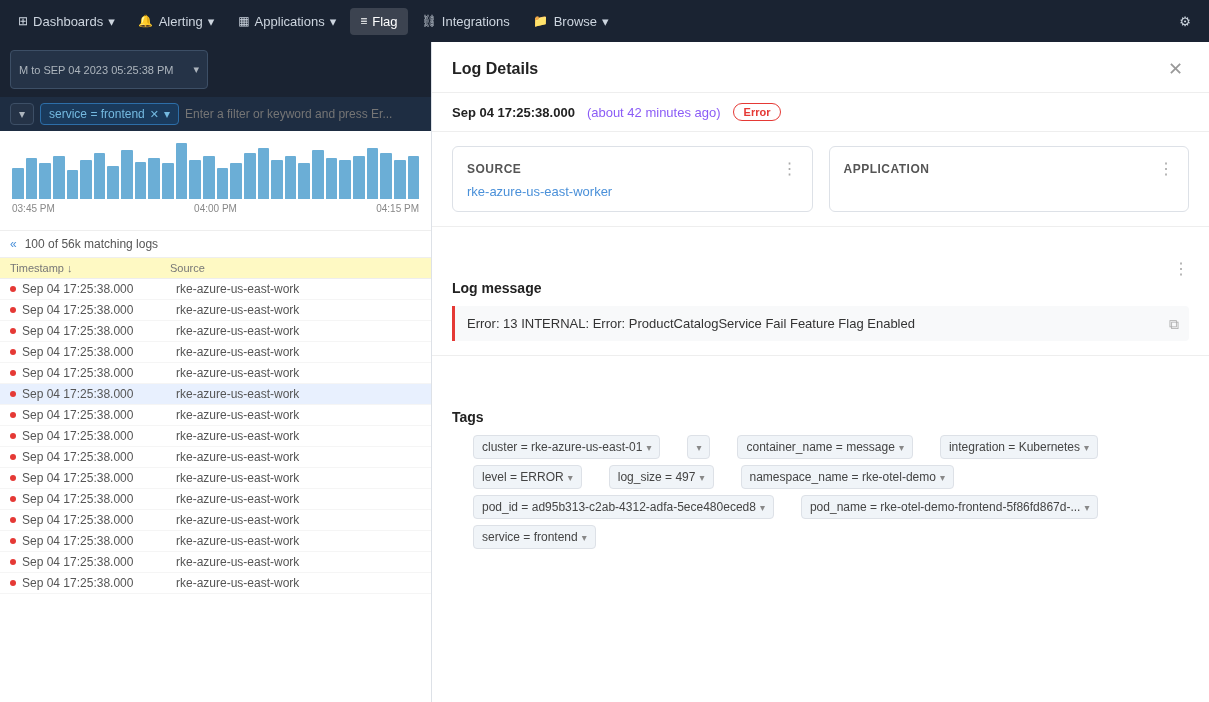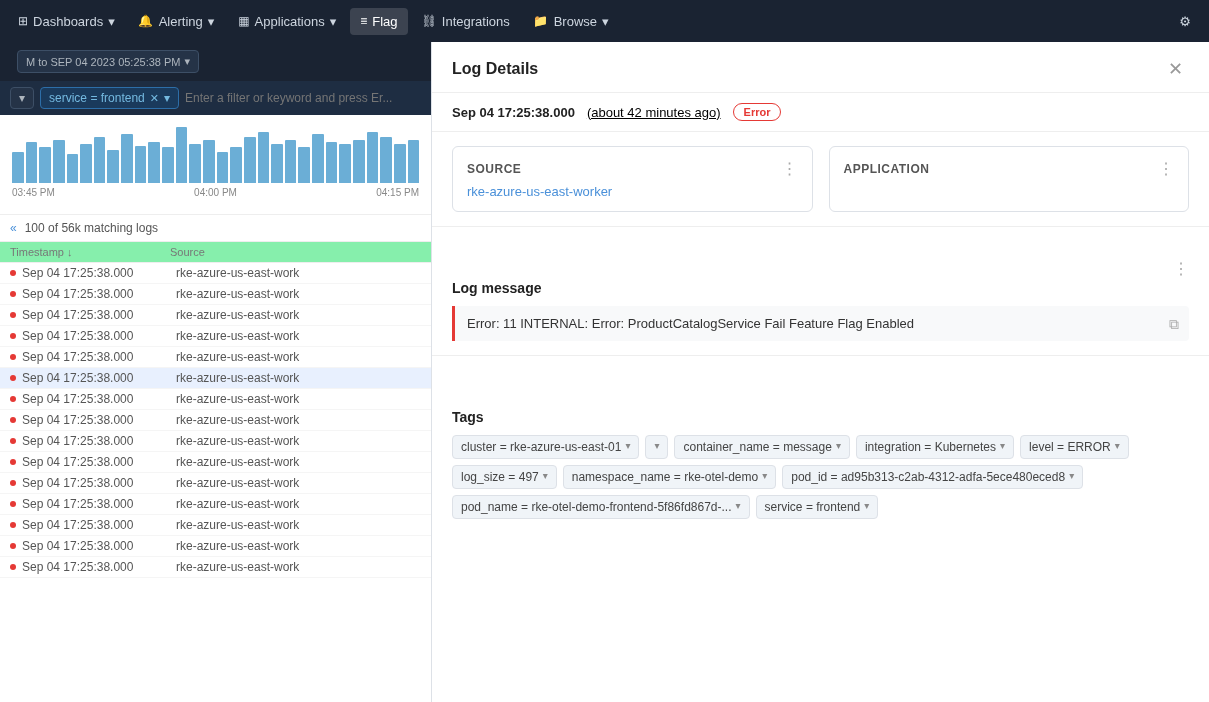--- a/index.html
+++ b/index.html
@@ -55,27 +55,26 @@
       padding: 8px 10px;
       display: flex;
       align-items: center;
       gap: 6px;
     }
     .date-range-btn {
       background: #253347;
       color: #adb5bd;
       border: 1px solid #3d4f66;
       border-radius: 4px;
-      padding: 4px 8px;
+      padding: 12px 8px;
       font-size: 11px;
       cursor: pointer;
       display: flex;
       align-items: center;
-      gap: 4px;
-      margin-left: 7px;
+      gap: 20px;
     }
 
     .filter-bar {
       background: #1e2d42;
       padding: 6px 10px;
       display: flex;
       align-items: center;
       gap: 6px;
     }
     .filter-dropdown-btn {
@@ -149,21 +148,21 @@
       gap: 4px;
     }
     .log-list-header .back-arrows { color: #4a90d9; cursor: pointer; margin-right: 4px; }
 
     .log-table-header {
       display: flex;
       padding: 4px 10px;
       font-size: 11px;
       color: #777;
       border-bottom: 1px solid #eee;
-      background: #86efac;
+      background: #fef9c3;
     }
     .log-table-header .col-ts { width: 160px; display: flex; align-items: center; gap: 3px; }
     .log-table-header .col-src { flex: 1; }
 
     .log-rows { overflow-y: auto; flex: 1; }
     .log-row {
       display: flex;
       align-items: center;
       padding: 3px 10px;
       border-bottom: 1px solid #f5f5f5;
@@ -215,21 +214,21 @@
     .log-meta {
       padding: 10px 20px;
       display: flex;
       align-items: center;
       gap: 12px;
       font-size: 13px;
       color: #444;
       border-bottom: 1px solid #eee;
     }
     .log-timestamp { font-weight: 600; color: #222; }
-    .log-relative { color: #000000; text-decoration: underline; }
+    .log-relative { color: #8b5cf6; }
     .error-badge {
       background: #fff;
       color: #e53935;
       border: 1px solid #e53935;
       border-radius: 12px;
       padding: 2px 10px;
       font-size: 11px;
       font-weight: 600;
     }
 
@@ -296,22 +295,24 @@
       gap: 6px;
     }
     .tag-pill {
       background: #f0f4f8;
       border: 1px solid #dde1e7;
       border-radius: 4px;
       padding: 4px 8px;
       font-size: 12px;
       color: #444;
       display: flex;
+      align-items: center;
       gap: 4px;
       cursor: pointer;
+      margin-left: 21px;
     }
     .tag-pill .chevron { color: #888; font-size: 10px; }
 
     
     .log-rows::-webkit-scrollbar { width: 6px; }
     .log-rows::-webkit-scrollbar-thumb { background: #ccc; border-radius: 3px; }
   </style>
 </head>
 <body>
 
@@ -531,21 +532,21 @@
         </div>
       </div>
     </div>
 
     <div class="log-message-section">
       <div class="section-header">
         <span class="section-title">Log message</span>
         <span class="section-menu">⋮</span>
       </div>
       <div class="log-message-box">
-        <span>Error: 11 INTERNAL: Error: ProductCatalogService Fail Feature Flag Enabled</span>
+        <span>Error: 13 INTERNAL: Error: ProductCatalogService Fail Feature Flag Enabled</span>
         <span class="copy-icon">⧉</span>
       </div>
     </div>
 
     <div class="tags-section">
       <div class="section-header">
         <span class="section-title">Tags</span>
       </div>
       <div class="tags-wrap" id="tags-container">
           <div class="tag-pill">

